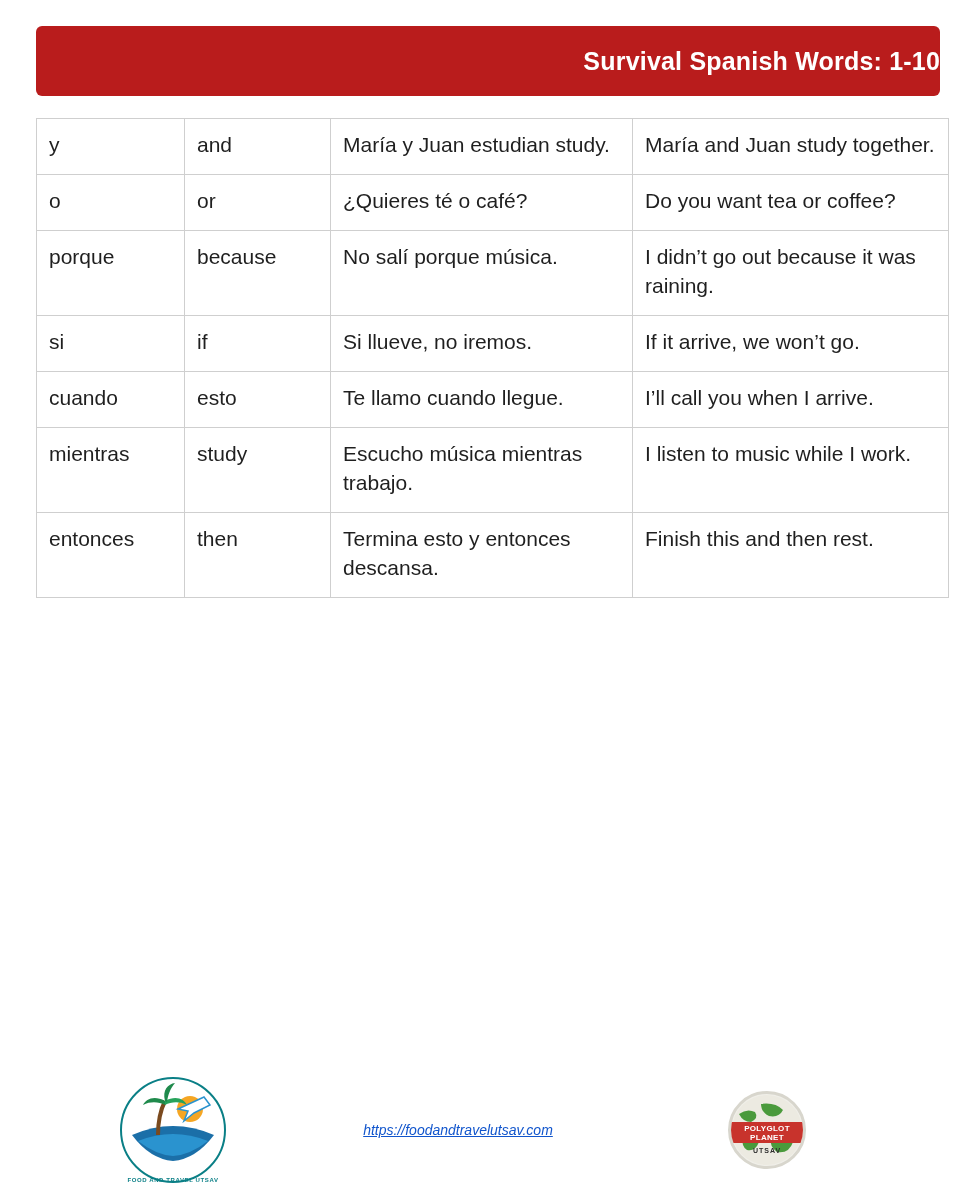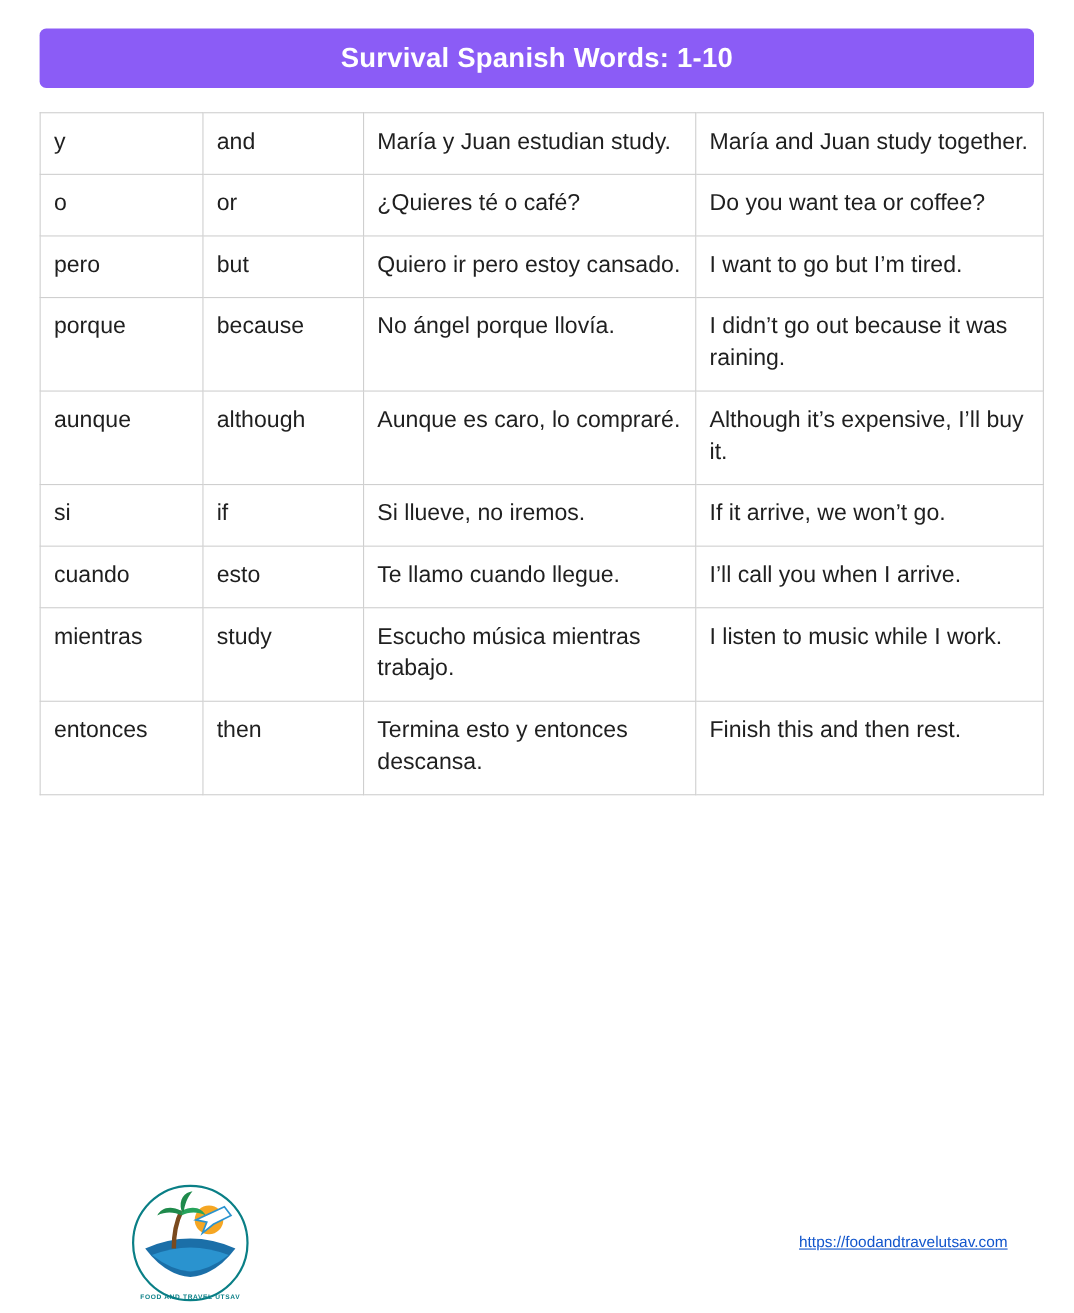--- a/index.html
+++ b/index.html
@@ -15,26 +15,26 @@
     color: #222222;
     position: relative;
     overflow: hidden;
   }
   .page {
     width: 976px;
     height: 1194px;
     padding: 26px 30px 0 30px;
   }
   .title-bar {
-    background: #8b5cf6;
+    background: #b91c1c;
     border-radius: 6px;
-    height: 54px;
+    height: 70px;
     display: flex;
     align-items: center;
-    justify-content: center;
+    justify-content: flex-end;
     margin: 0 6px 22px 6px;
   }
   .title-bar .title-text {
     color: #ffffff;
     font-size: 25px;
     font-weight: bold;
     letter-spacing: 0.2px;
   }
   table.words {
     width: 912px;
@@ -67,22 +67,23 @@
   }
   .logo-left {
     width: 110px;
     height: 110px;
     position: relative;
     flex: 0 0 auto;
     margin-left: 58px;
   }
   .footer-center {
     flex: 1 1 auto;
-    text-align: right;
+    text-align: center;
     margin-left: -40px;
+    font-style: italic;
   }
   .footer-link {
     color: #1155cc;
     font-size: 14px;
     text-decoration: underline;
   }
   .logo-right {
     width: 78px;
     height: 78px;
     flex: 0 0 auto;
@@ -159,36 +160,24 @@
         <td>María y Juan estudian study.</td>
         <td>María and Juan study together.</td>
       </tr>
       <tr>
         <td>o</td>
         <td>or</td>
         <td>¿Quieres té o café?</td>
         <td>Do you want tea or coffee?</td>
       </tr>
       <tr>
-        <td>pero</td>
-        <td>but</td>
-        <td>Quiero ir pero estoy cansado.</td>
-        <td>I want to go but I’m tired.</td>
-      </tr>
-      <tr>
         <td>porque</td>
         <td>because</td>
-        <td>No ángel porque llovía.</td>
+        <td>No salí porque música.</td>
         <td>I didn’t go out because it was raining.</td>
-      </tr>
-      <tr>
-        <td>aunque</td>
-        <td>although</td>
-        <td>Aunque es caro, lo compraré.</td>
-        <td>Although it’s expensive, I’ll buy it.</td>
       </tr>
       <tr>
         <td>si</td>
         <td>if</td>
         <td>Si llueve, no iremos.</td>
         <td>If it arrive, we won’t go.</td>
       </tr>
       <tr>
         <td>cuando</td>
         <td>esto</td>
@@ -226,14 +215,29 @@
       <path d="M47 26 C44 15 50 9 57 8 C52 14 50 20 49 27 Z" fill="#1f8a4c"></path>
       <path d="M86 22 L60 34 L70 36 L66 46 L76 38 L92 30 Z" fill="#ffffff" stroke="#2a93cf" stroke-width="1.5"></path>
     </svg>
     <div class="ring-text">FOOD AND TRAVEL UTSAV</div>
   </div>
 
   <div class="footer-center">
     <a class="footer-link" href="#">https://foodandtravelutsav.com</a>
   </div>
 
+  <div class="logo-right">
+    <div class="disc">
+      <svg width="72" height="72" viewBox="0 0 72 72" style="position:absolute;top:0;left:0">
+        <circle cx="36" cy="36" r="35" fill="#eceae1"></circle>
+        <path d="M8 20 Q16 14 24 18 Q28 24 20 28 Q12 28 8 20 Z" fill="#4a9a3c"></path>
+        <path d="M30 10 Q44 8 52 16 Q48 24 38 22 Q30 18 30 10 Z" fill="#4a9a3c"></path>
+        <path d="M12 44 Q22 40 28 48 Q24 58 16 56 Q10 52 12 44 Z" fill="#4a9a3c"></path>
+        <path d="M40 44 Q54 40 62 48 Q58 60 46 58 Q38 52 40 44 Z" fill="#4a9a3c"></path>
+      </svg>
+      <div class="band">
+        <span>POLYGLOT PLANET</span>
+      </div>
+      <div class="sub">UTSAV</div>
+    </div>
+  </div>
 
 </div>
 
 </body></html>

